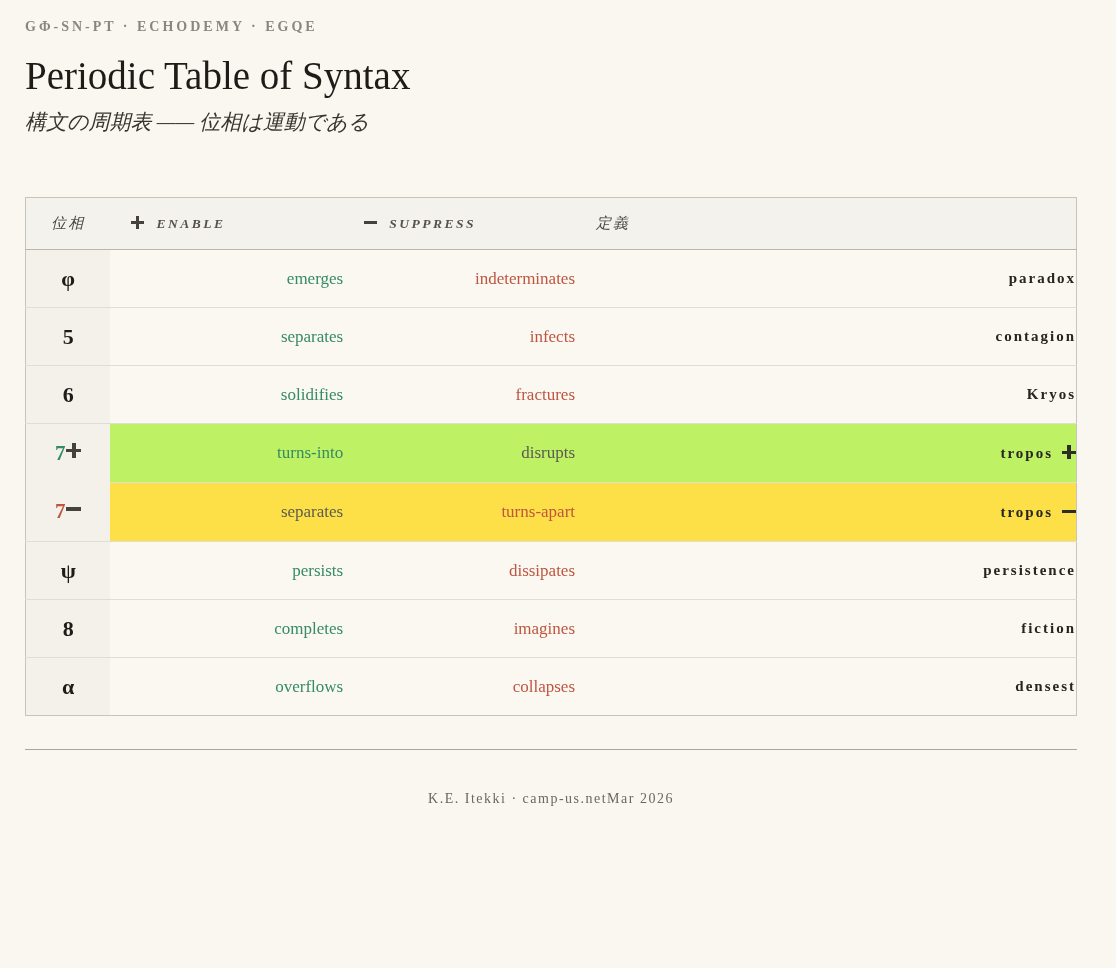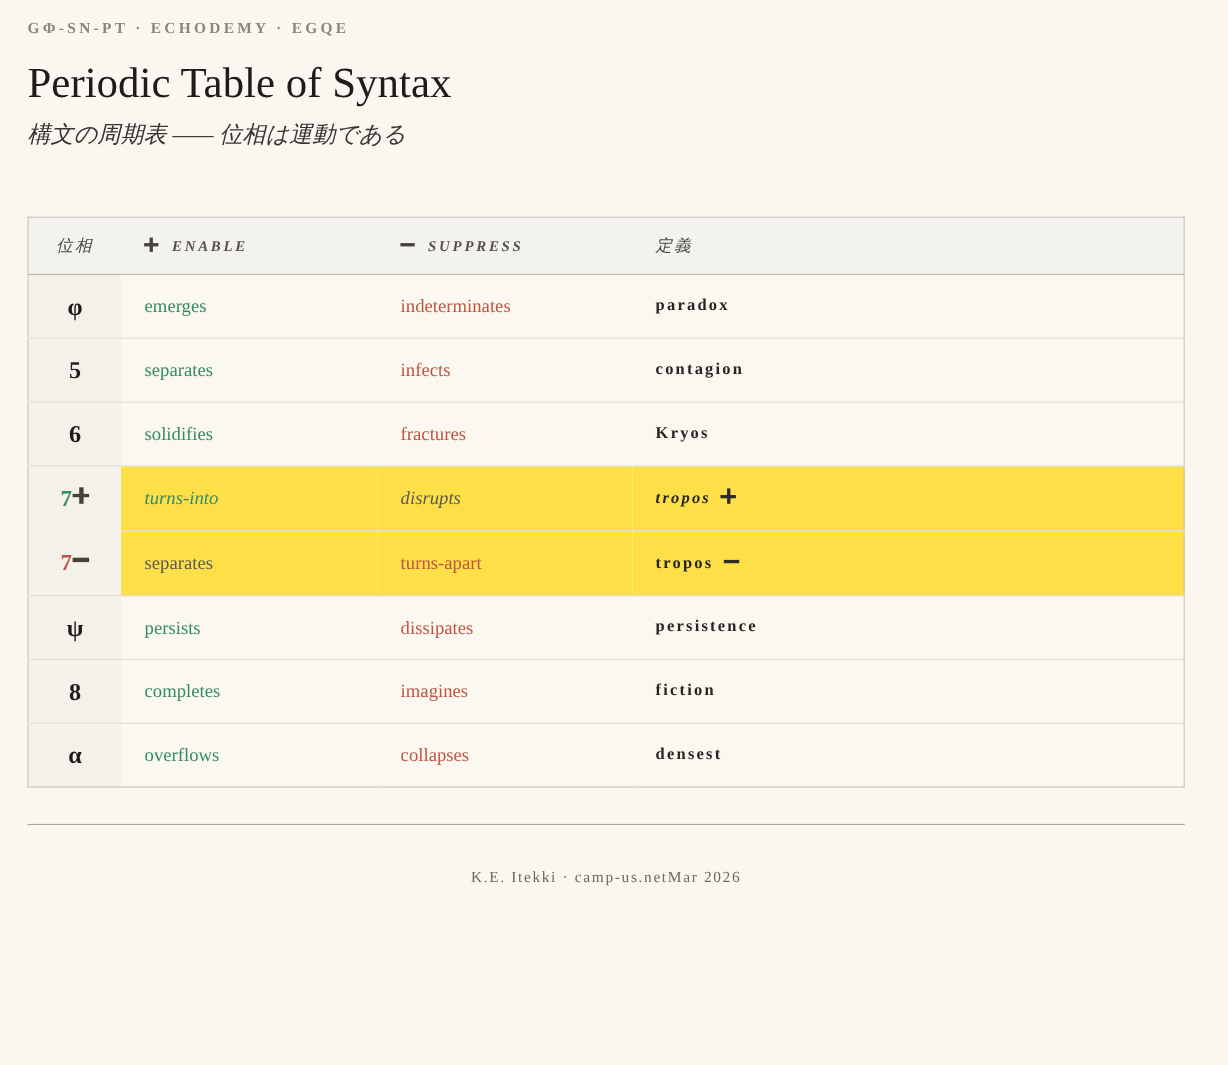--- a/index.html
+++ b/index.html
@@ -42,33 +42,33 @@
     height:52px; background:#f4f2ec; font-weight:400;
     border-bottom:1px solid #b9b6ac; text-align:left; vertical-align:middle;font-style:italic;
   }
   th.h-phase { text-align:center; font-size:15px; letter-spacing:2px; color:#4a4842; }
   th.h-def   { font-size:15px; letter-spacing:2px; color:#4a4842; padding-left:21px; }
   th.h-en, th.h-su {
     font-size:13.5px; font-weight:700; letter-spacing:2.5px;
     color:#55524b; padding-left:21px;
   }
   th .hlabel { vertical-align:middle; }
-  tbody td { height:58px; vertical-align:middle; border-top:1px solid #e0ddd4; }
+  tbody td { height:58px; vertical-align:middle; border-top:1px solid #e0ddd4;text-align:right; }
   tbody tr:first-child td { border-top:none; }
   td.phase {
     background:#f3f1ea; text-align:center;
     font-size:22px; font-weight:700; color:#1d1c19;
   }
   td.cell { padding-left:21px; font-size:17px; }
   td.def  { padding-left:21px; font-size:15px; font-weight:700;
             letter-spacing:2px; color:#26251f; }
   .green { color:#368a66; }
   .red   { color:#bf5540; }
   .mutedw{ color:#5d5a53; }
-  tr.tint-green td.cell, tr.tint-green td.def { background:#fde047;font-style:italic; }
+  tr.tint-green td.cell, tr.tint-green td.def { background:#bef264; }
   tr.tint-red   td.cell, tr.tint-red   td.def { background:#fde047;font-family:Liberation Serif, serif; }
 
   
   td.phase-span { padding:0; }
   .phase-pair { display:flex; flex-direction:column; height:117px; }
   .phase-half { flex:1; display:flex; align-items:center; justify-content:center; gap:1px; }
   .phase-half .num { font-size:21px; font-weight:700; }
 
   
   .ic { display:inline-block; position:relative; width:13px; height:13px; vertical-align:middle; }

